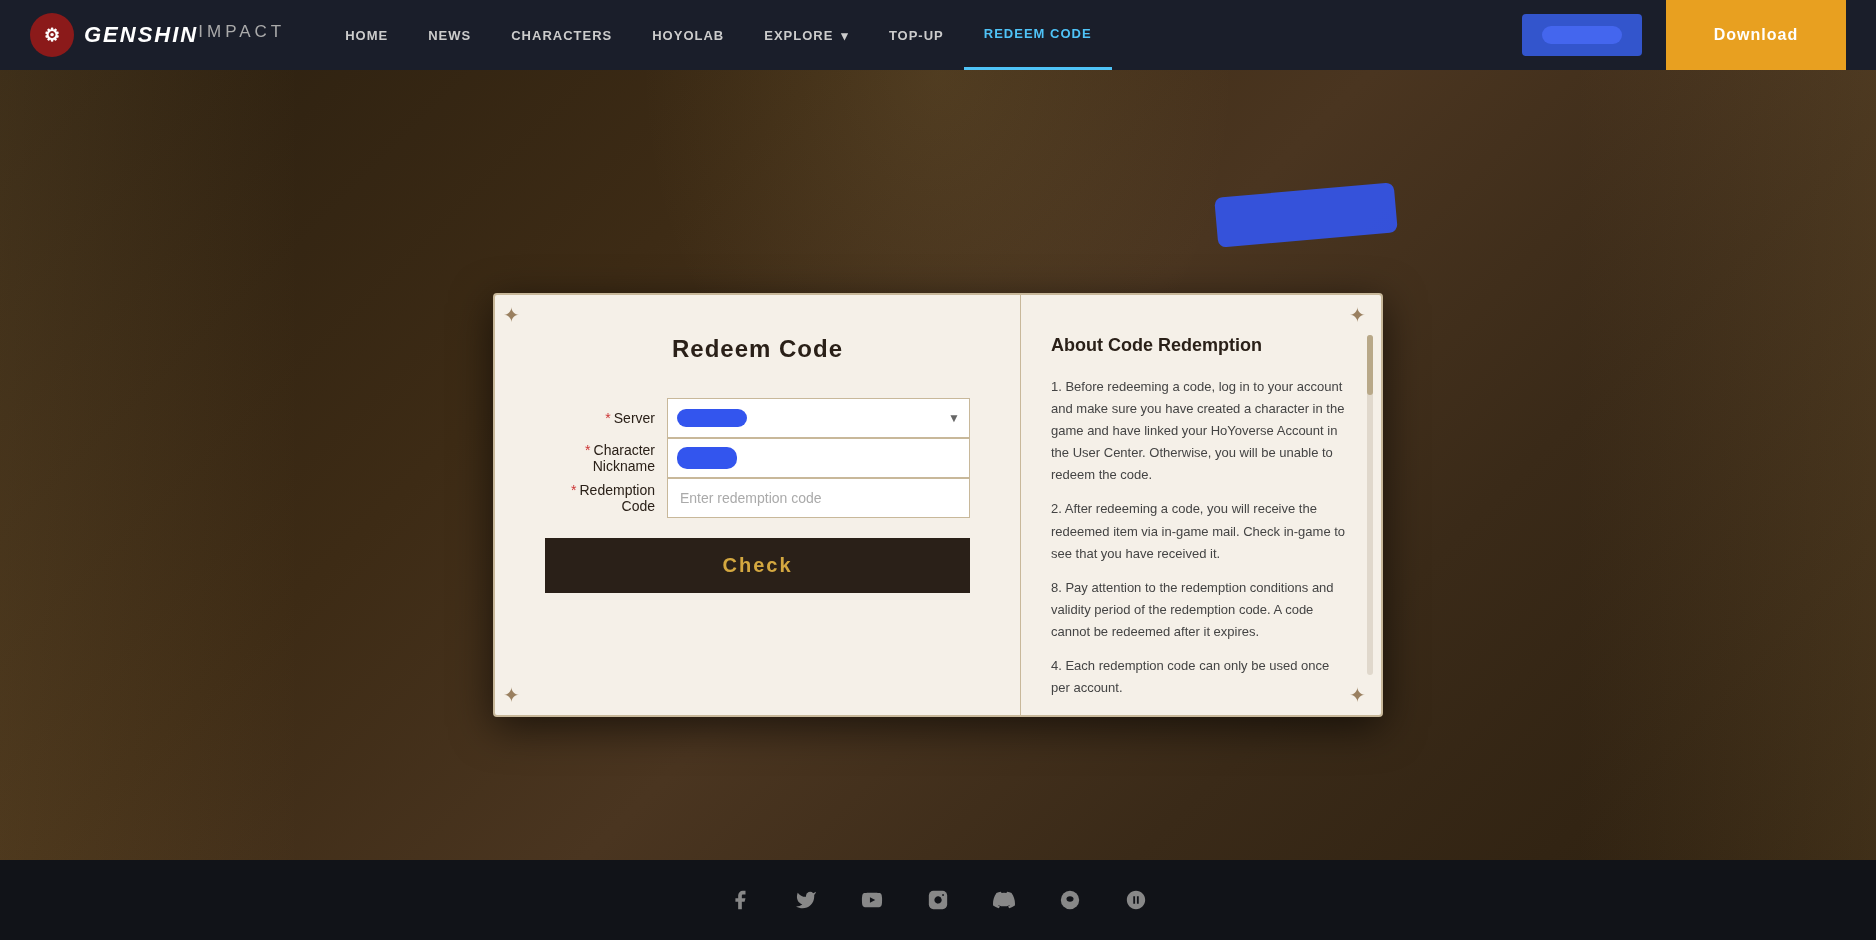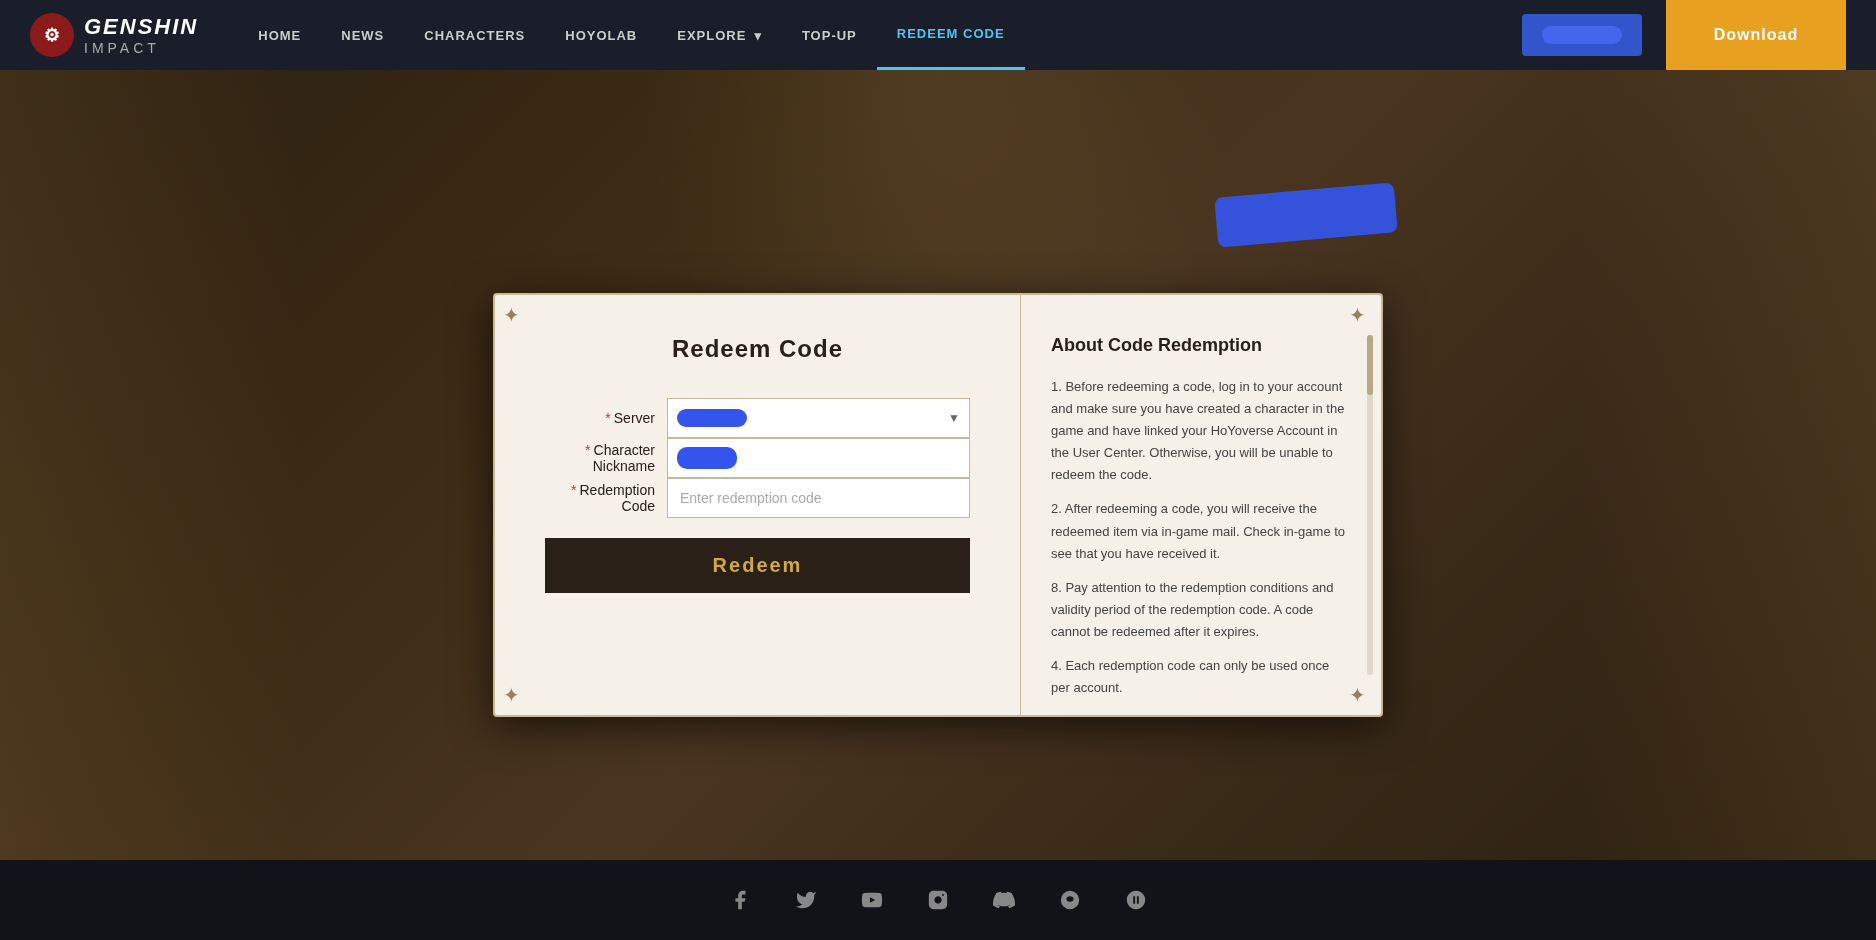--- a/index.html
+++ b/index.html
@@ -39,34 +39,34 @@
       display: flex;
       align-items: center;
       justify-content: center;
       color: #fff;
       font-size: 18px;
       font-weight: bold;
     }
 
     .logo-text {
       display: flex;
-      flex-direction: column;
+      flex-direction: row;
     }
 
     .logo-main {
       font-size: 22px;
       font-weight: 800;
       color: #ffffff;
       letter-spacing: 2px;
       font-style: italic;
       text-transform: uppercase;
     }
 
     .logo-sub {
-      font-size: 14px;
+      font-size: 17px;
       color: #aaa;
       letter-spacing: 4px;
       text-align: left;
     }
 
     .nav-links {
       display: flex;
       align-items: flex-end;
       gap: 0;
       flex: 1;
@@ -493,21 +493,21 @@
 
       
       <div class="form-row">
         <label class="form-label">
           <span class="required">*</span><span>Redemption<br>Code</span>
         </label>
         <input class="form-input" type="text" placeholder="Enter redemption code" style="">
       </div>
 
       
-      <button class="redeem-btn">Redeem</button>
+      <button class="redeem-btn">Check</button>
     </div>
 
     <div class="modal-right" style="position:relative;">
       <h3 class="about-title">About Code Redemption</h3>
       <div class="about-text">
         <p>1. Before redeeming a code, log in to your account and make sure you have created a character in the game and have linked your HoYoverse Account in the User Center. Otherwise, you will be unable to redeem the code.</p>
         <p>2. After redeeming a code, you will receive the redeemed item via in-game mail. Check in-game to see that you have received it.</p>
         <p>8. Pay attention to the redemption conditions and validity period of the redemption code. A code cannot be redeemed after it expires.</p>
         <p>4. Each redemption code can only be used once per account.</p>
       </div>

